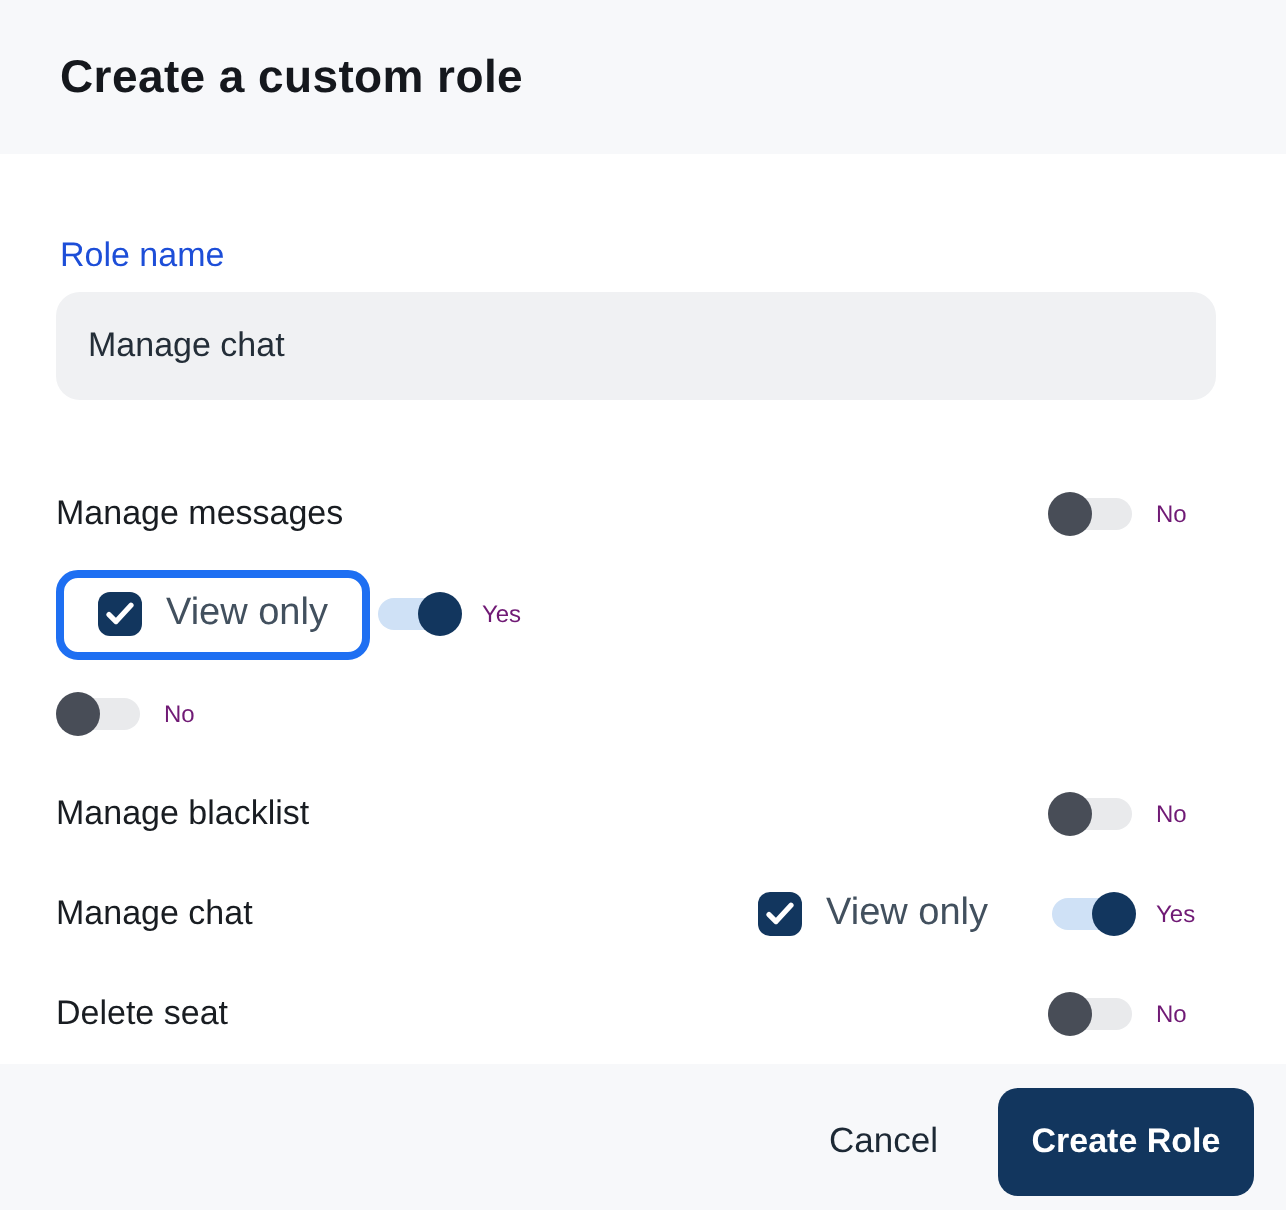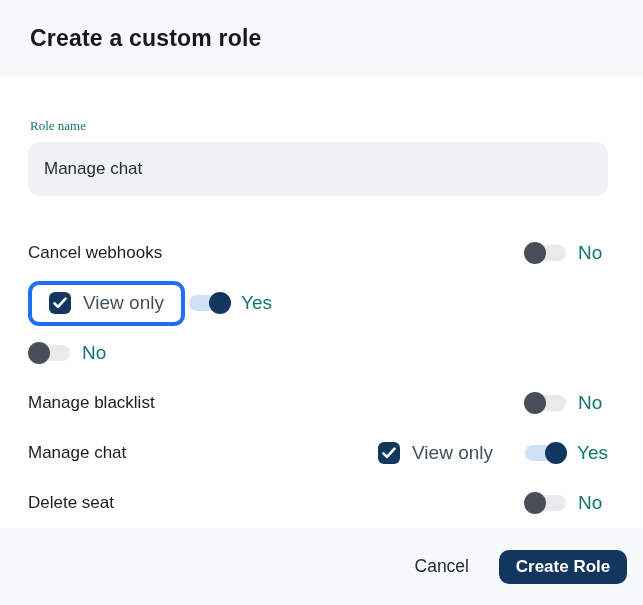--- a/index.html
+++ b/index.html
@@ -30,24 +30,23 @@
     letter-spacing: 0.2px;
   }
   
   .modal-body {
     flex: 1;
     padding: 0 35px 0 28px;
   }
   .field { margin-top: 41px; }
   .field-label {
     display: block;
-    font-size: 13px;
-    color: #0f766e;
+    font-size: 17px;
+    color: #1d4ed8;
     margin-left: 2px;
-    font-family: Liberation Serif, serif;
   }
   .text-input {
     margin-top: 8px;
     width: 100%;
     height: 54px;
     background: #f0f1f3;
     border: none;
     border-radius: 12px;
     padding: 0 16px;
     font-family: "Liberation Sans", sans-serif;
@@ -115,22 +114,22 @@
   .toggle--on  .track { background: #cfe1f6; }
   .toggle .knob {
     position: absolute;
     top: 0;
     width: 22px; height: 22px;
     border-radius: 50%;
   }
   .toggle--off .knob { left: 0; background: #484d57; }
   .toggle--on  .knob { left: 22px; background: #12365e; }
   .state-label {
-    font-size: 19px;
-    color: #0f766e;
+    font-size: 12px;
+    color: #701a75;
     margin-left: 10px;
     min-width: 30px;
   }
   
   .modal-footer {
     flex: none;
     height: 77px;
     background: #f7f8fa;
     display: flex;
     align-items: center;
@@ -141,21 +140,21 @@
   .cancel-btn {
     background: none;
     border: none;
     font-family: "Liberation Sans", sans-serif;
     font-size: 17.5px;
     color: #1d2935;
     margin-right: 30px;
     cursor: pointer;
   }
   .create-btn {
-    width: 128px; height: 34px;
+    width: 128px; height: 54px;
     background: #12365e;
     color: #ffffff;
     border: none;
     border-radius: 10px;
     font-family: "Liberation Sans", sans-serif;
     font-size: 17px;
     font-weight: 600;
     cursor: pointer;
   }
 </style>
@@ -171,21 +170,21 @@
   <div class="modal-body">
 
     <div class="field">
       <label class="field-label">Role name</label>
       <input class="text-input" type="text" value="Manage chat" style="">
     </div>
 
     <div class="rows">
 
       <div class="perm-row">
-        <span class="perm-label">Cancel webhooks</span>
+        <span class="perm-label">Manage messages</span>
         <span class="toggle toggle--off">
           <span class="track"></span>
           <span class="knob"></span>
         </span>
         <span class="state-label">No</span>
       </div>
 
       <div class="perm-row">
         <span class="highlight-box">
           <span class="view-only">

